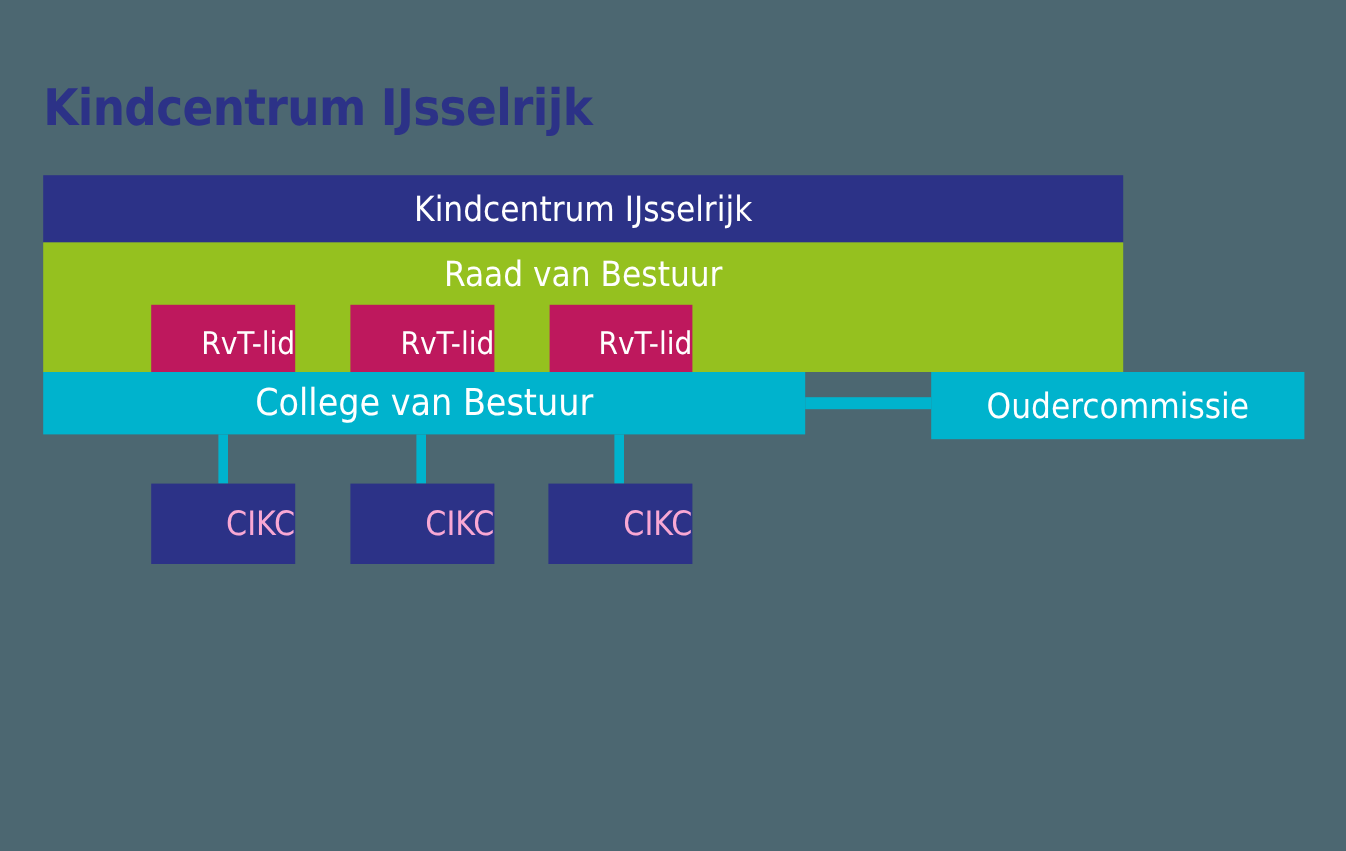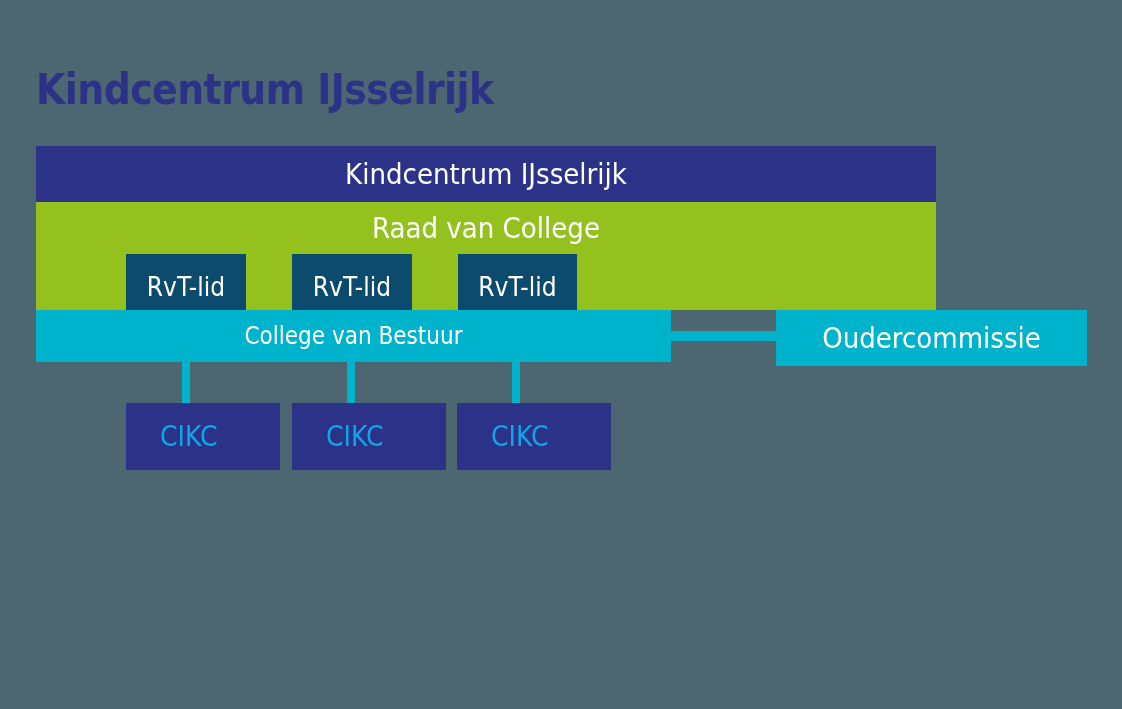--- a/index.html
+++ b/index.html
@@ -83,40 +83,40 @@
     position: absolute;
     left: 0;
     top: 52px;
     width: 100%;
     height: 56px;
   }
   .member-box {
     position: absolute;
     top: 0;
     height: 65px;
-    background: #0c4a6e;
-    display: flex;
-    align-items: center;
-    justify-content: center;
+    background: #be185d;
+    display: flex;
+    align-items: center;
+    justify-content: flex-end;
     color: #ffffff;
     font-size: 26px;
     white-space: nowrap;
   }
   .member-box.m0 { left: 90px;  width: 120px; }
   .member-box.m1 { left: 256px; width: 120px; }
   .member-box.m2 { left: 422px; width: 119px; }
 
   
   .band-exec {
     left: 36px;
     top: 310px;
     width: 635px;
     height: 52px;
     background: #00b3cd;
-    font-size: 24px;
+    font-size: 31px;
   }
   .band-parents {
     left: 776px;
     top: 310px;
     width: 311px;
     height: 56px;
     background: #00b3cd;
     font-size: 29px;
   }
   
@@ -143,43 +143,42 @@
 
   
   .unit-box {
     position: absolute;
     top: 403px;
     width: 120px;
     height: 67px;
     background: #2c3287;
     display: flex;
     align-items: center;
-    justify-content: flex-start;
-    color: #0ea5e9;
+    justify-content: flex-end;
+    color: #f9a8d4;
     font-size: 28px;
     white-space: nowrap;
-    padding-left: 34px;
   }
   .unit-box.u0 { left: 126px; }
   .unit-box.u1 { left: 292px; }
   .unit-box.u2 { left: 457px; }
 </style>
 </head>
 <body>
 
 <div id="org-root">
 
   <div class="page-title">Kindcentrum IJsselrijk</div>
 
   <div class="bar band-org">
     <span>Kindcentrum IJsselrijk</span>
   </div>
 
   <div class="bar band-board">
-    <div class="band-board-title">Raad van College</div>
+    <div class="band-board-title">Raad van Bestuur</div>
     <div class="member-row">
       <div class="member-box m0">
         <span>RvT-lid</span>
       </div>
       <div class="member-box m1">
         <span>RvT-lid</span>
       </div>
       <div class="member-box m2">
         <span>RvT-lid</span>
       </div>

